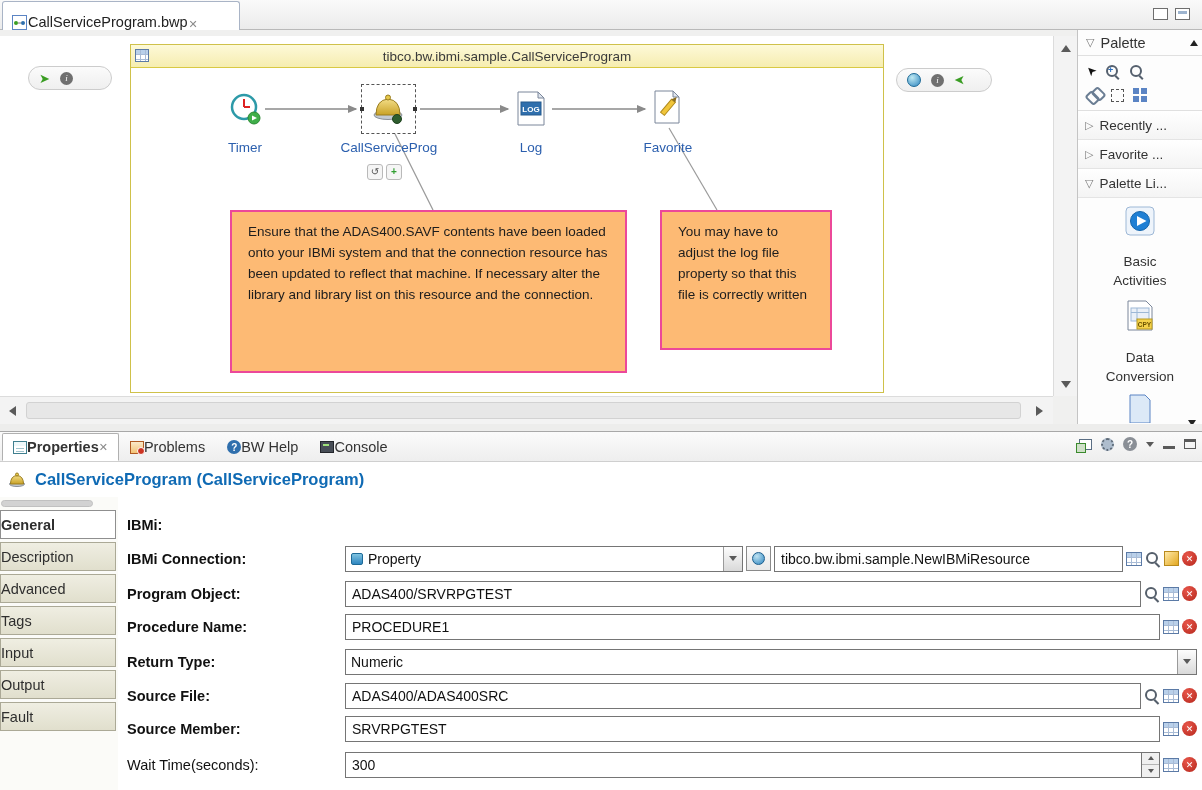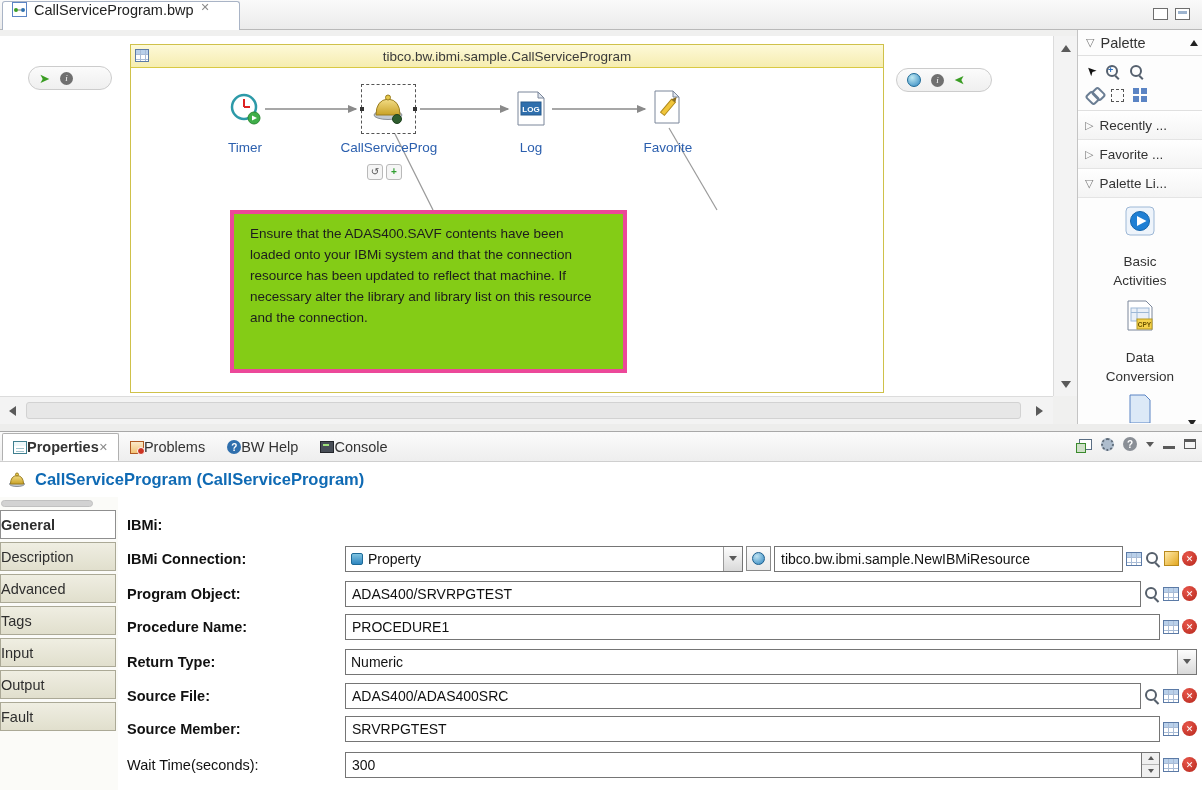--- a/index.html
+++ b/index.html
@@ -2,21 +2,21 @@
 <html><head>
 <meta charset="utf-8">
 <style>
 *{margin:0;padding:0;box-sizing:border-box}
 body{font-family:"Liberation Sans","DejaVu Sans",sans-serif;font-size:14px;color:#222;background:#fff}
 .app{position:relative;width:1202px;height:790px;background:#f0f0ef;overflow:hidden}
 .ic{display:inline-flex;align-items:center;justify-content:center}
 
 
 .etabbar{position:absolute;left:0;top:0;width:100%;height:30px;background:linear-gradient(#fafafa,#ebebeb);border-bottom:1px solid #b9b9b9}
-.etab{position:absolute;left:2px;top:1px;height:29px;min-width:238px;background:#fff;border:1px solid #a9b4c6;border-bottom:none;border-radius:3px 3px 0 0;display:flex;align-items:flex-start;gap:7px;padding:0 9px;font-size:14.5px}
+.etab{position:absolute;left:2px;top:1px;height:29px;min-width:238px;background:#fff;border:1px solid #a9b4c6;border-bottom:none;border-radius:3px 3px 0 0;display:flex;align-items:flex-end;gap:1px;padding:0 9px;font-size:14.5px}
 .xglyph{color:#8a8a8a;font-size:11px;line-height:1}
 .winbox{position:absolute;top:8px;width:15px;height:12px;border:1px solid #6e6e6e;background:#fff}
 .winbox.b2::after{content:"";position:absolute;left:2px;top:2px;right:2px;height:3px;background:#9db4cf}
 
 
 .canvas{position:absolute;left:0;top:36px;width:1053px;height:360px;background:#fff;overflow:hidden}
 .minibar{position:absolute;height:24px;border:1px solid #cccccc;border-radius:12px;background:linear-gradient(#fbfbfb,#efefef);display:flex;align-items:center;gap:10px;padding:0 10px}
 .infocirc{width:13px;height:13px;border-radius:50%;background:#6f6f6f;color:#fff;font-size:9px;font-style:italic;font-family:"Liberation Serif",serif}
 .greenarr{color:#3a9d23;font-size:13px;line-height:1}
 .ball{width:14px;height:14px;border-radius:50%;background:radial-gradient(circle at 35% 30%,#bfe9f2,#2f86c0);border:1px solid #1d6a97}
@@ -31,21 +31,21 @@
 .icn-table.sm{width:14px;height:13px}
 
 .act{position:absolute;cursor:pointer}
 .actlabel{position:absolute;font-size:13.5px;color:#2b5fae;text-align:center;cursor:pointer}
 .selbox{position:absolute;left:361px;top:48px;width:55px;height:50px;border:1px dashed #555}
 .selbox::before,.selbox::after{content:"";position:absolute;top:50%;margin-top:-2px;width:4px;height:4px;background:#333}
 .selbox::before{left:-2px}.selbox::after{right:-2px}
 .minibtn{position:absolute;width:16px;height:16px;border:1px solid #b9b9b9;border-radius:3px;background:#f5f5f5;font-size:10px;line-height:1}
 .plusg{color:#2f9e2f;font-weight:bold}
 
-.note{position:absolute;background:#84cc16;border:4px solid #ec4899;padding:10px 16px;font-size:13.5px;line-height:1.55;color:#1d1d1d}
+.note{position:absolute;background:#fdba74;border:2px solid #ec4899;padding:10px 16px;font-size:13.5px;line-height:1.55;color:#1d1d1d}
 
 
 .vscroll{position:absolute;left:1053px;top:36px;width:24px;height:360px;background:#f3f3f3;border-left:1px solid #dcdcdc}
 .hscroll{position:absolute;left:0;top:396px;width:1077px;height:28px;background:#f3f3f3;border-top:1px solid #dcdcdc}
 .corner{position:absolute;left:1053px;top:396px;width:24px;height:28px;background:#f0f0ef}
 .sbtn{position:absolute;display:flex;align-items:center;justify-content:center;cursor:pointer}
 .hthumb{position:absolute;left:26px;right:56px;top:5px;height:17px;background:#e7e7e7;border:1px solid #d2d2d2;border-radius:3px}
 .t-up{width:0;height:0;border-left:5px solid transparent;border-right:5px solid transparent;border-bottom:7px solid #5a5a5a}
 .t-down{width:0;height:0;border-left:5px solid transparent;border-right:5px solid transparent;border-top:7px solid #5a5a5a}
 .t-left{width:0;height:0;border-top:5px solid transparent;border-bottom:5px solid transparent;border-right:7px solid #5a5a5a}
@@ -230,20 +230,21 @@
 
     <div class="actlabel" style="left:215px;top:104px;width:60px">Timer</div>
     <div class="actlabel" style="left:330px;top:104px;width:118px">CallServiceProg</div>
     <div class="actlabel" style="left:511px;top:104px;width:40px">Log</div>
     <div class="actlabel" style="left:634px;top:104px;width:68px">Favorite</div>
 
     <div class="minibtn ic" style="left:367px;top:128px;color:#555">↺</div>
     <div class="minibtn ic plusg" style="left:386px;top:128px">+</div>
 
     <div class="note" style="left:230px;top:174px;width:397px;height:163px">Ensure that the ADAS400.SAVF contents have been loaded onto your IBMi system and that the connection resource has been updated to reflect that machine.  If necessary alter the library and library list on this resource and the connection.</div>
+    <div class="note" style="left:660px;top:174px;width:172px;height:140px">You may have to adjust the log file property so that this file is correctly written</div>
   </div>
 
   <div class="vscroll">
     <div class="sbtn" style="left:3px;top:4px;width:18px;height:16px">
         <span class="t-up"></span>
       </div>
     <div class="sbtn" style="left:3px;bottom:4px;width:18px;height:16px">
         <span class="t-down"></span>
       </div>
   </div>

